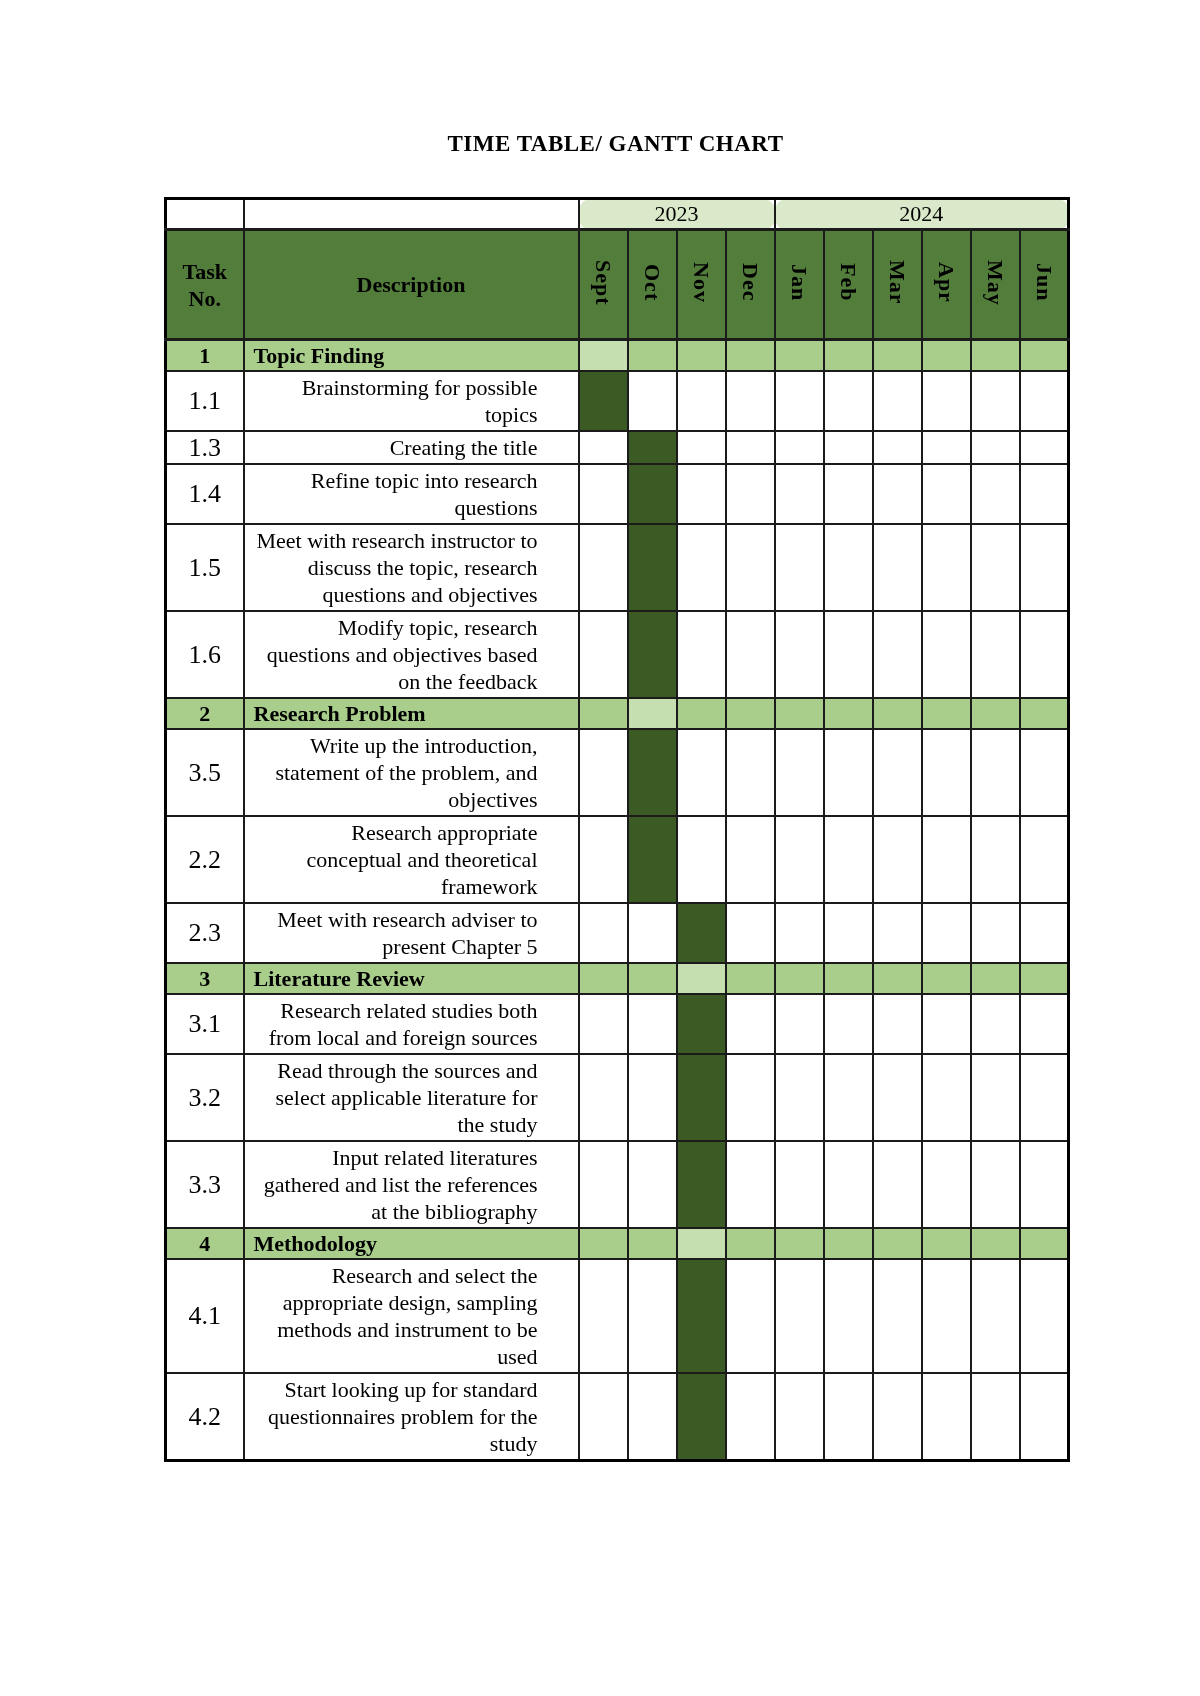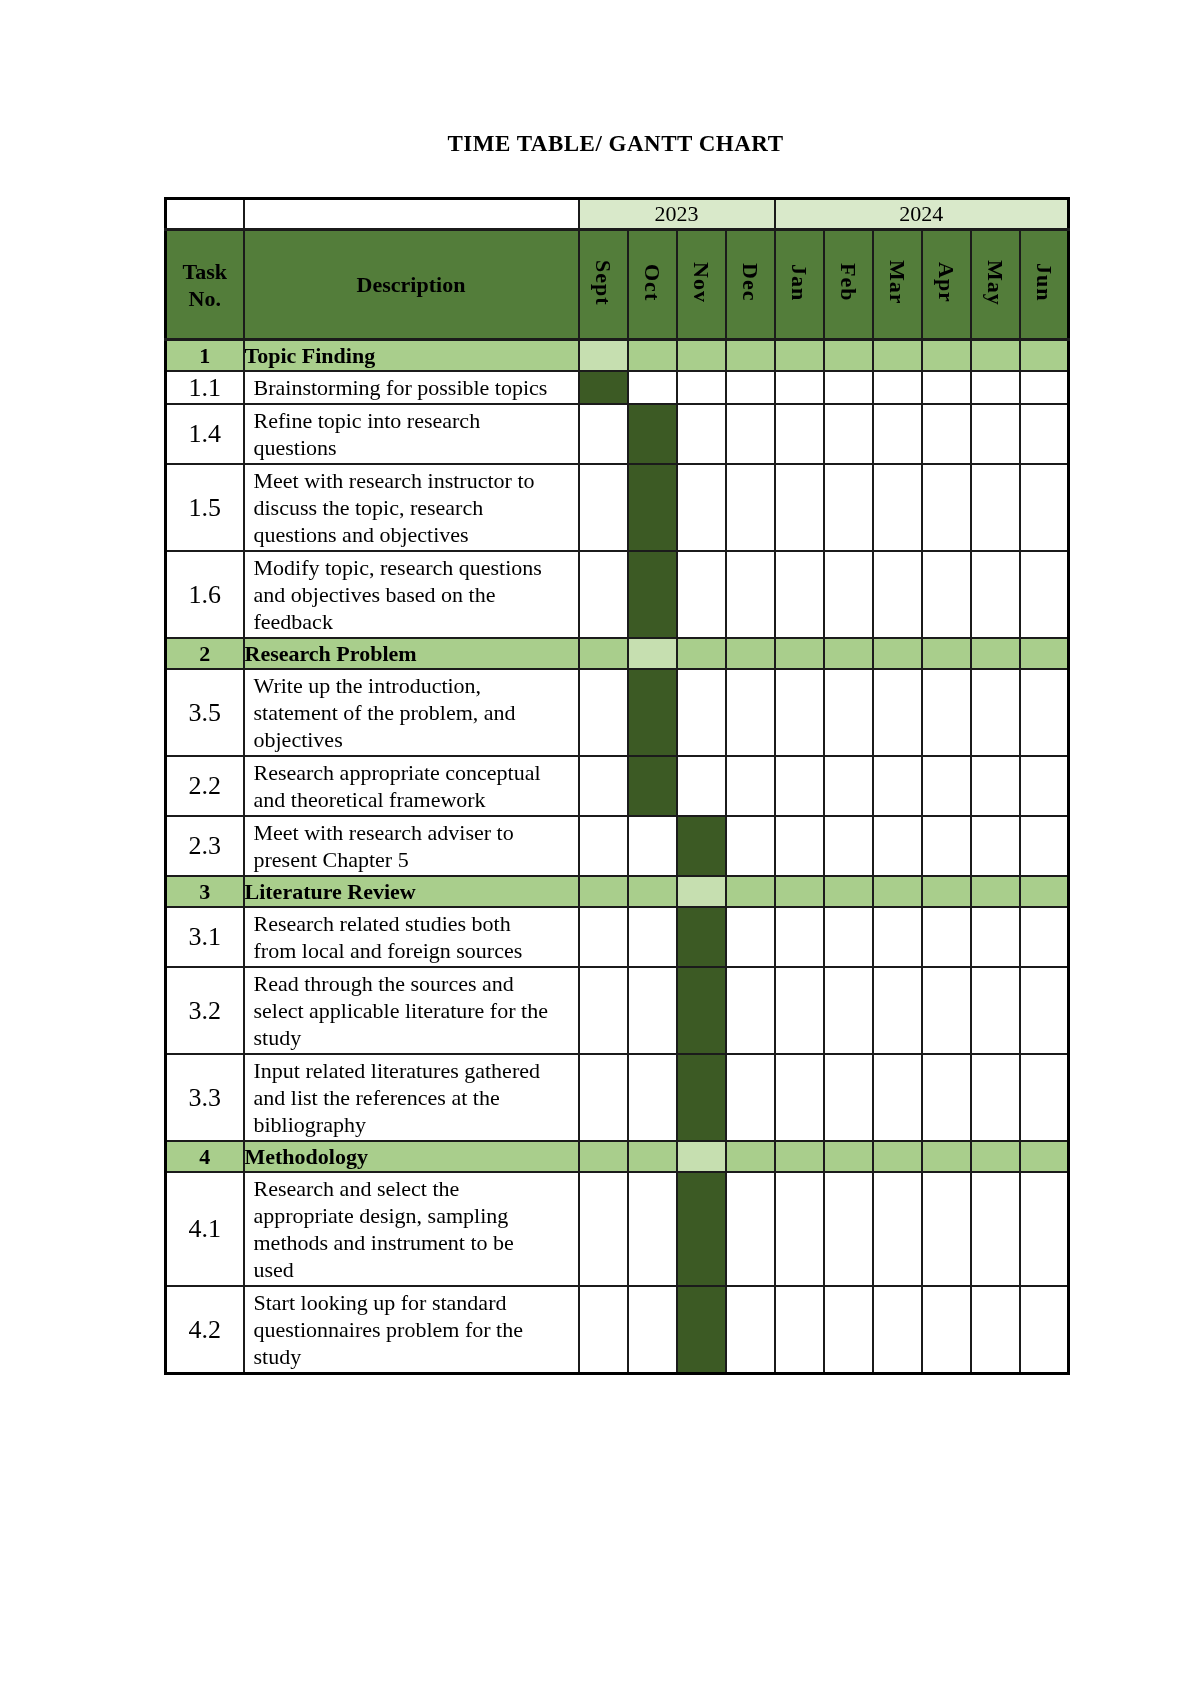--- a/index.html
+++ b/index.html
@@ -17,42 +17,42 @@
     border-collapse:collapse; table-layout:fixed;
     border:3px solid #000;
   }
   col.col-task  { width:78px; }
   col.col-desc  { width:335px; }
   col.col-month { width:49px; }
   td { border:2px solid var(--grid, #1b1b1b); padding:0; overflow:hidden; }
 
   
   tr.year-row td { height:28px; background:var(--year-green,#d9e9ca); text-align:center;
-                   vertical-align:middle; font-size:22px; font-weight:normal; }
+                   vertical-align:middle; font-size:22px; font-weight:normal;border-radius:12px; }
   tr.year-row td.corner-blank { background:#ffffff; }
 
   
   tr.month-row td { background:var(--header-green,#537d3a); height:107px;
                     vertical-align:middle; text-align:center;
                     border-top-width:3px; border-bottom-width:3px; }
   tr.month-row td.head-cell { font-weight:bold; font-size:22px; line-height:27px; }
   .vtext { writing-mode:vertical-rl; display:inline-block;
            font-weight:bold; font-size:22px; letter-spacing:1px; white-space:nowrap; }
 
   
   tr.section-row td { background:var(--section-green,#a9ce8c); height:29px;
                       vertical-align:middle; font-size:22px; }
   tr.section-row td.sec-no { text-align:center; font-weight:bold; }
-  tr.section-row td.sec-title { font-weight:bold; padding-left:0; }
+  tr.section-row td.sec-title { font-weight:bold; padding-left:9px; }
   tr.section-row td.pass { background:var(--pass-green,#c6dfb0); }
 
   
   tr.task-row td.no   { text-align:center; vertical-align:middle; font-size:26px; }
   tr.task-row td.desc { vertical-align:middle; font-size:22px; line-height:27px;
-                        padding:2px 24px 2px 9px; }
+                        padding:2px 40px 2px 9px;text-align:right; }
   tr.task-row td.bar  { background:var(--bar-green,#3c5a24); }
 </style>
 </head>
 <body>
 
 <div class="page">
   <div class="doc-title">TIME TABLE/ GANTT CHART</div>
   <table class="gantt">
       <colgroup>
         <col class="col-task">
@@ -111,20 +111,34 @@
           <td></td>
           <td></td>
           <td></td>
           <td></td>
           <td></td>
           <td></td>
           <td></td>
           <td></td>
         </tr>
         <tr class="task-row">
+          <td class="no">1.3</td>
+          <td class="desc">Creating the title</td>
+          <td></td>
+          <td class="bar"></td>
+          <td></td>
+          <td></td>
+          <td></td>
+          <td></td>
+          <td></td>
+          <td></td>
+          <td></td>
+          <td></td>
+        </tr>
+        <tr class="task-row">
           <td class="no">1.4</td>
           <td class="desc">Refine topic into research questions</td>
           <td></td>
           <td class="bar"></td>
           <td></td>
           <td></td>
           <td></td>
           <td></td>
           <td></td>
           <td></td>

